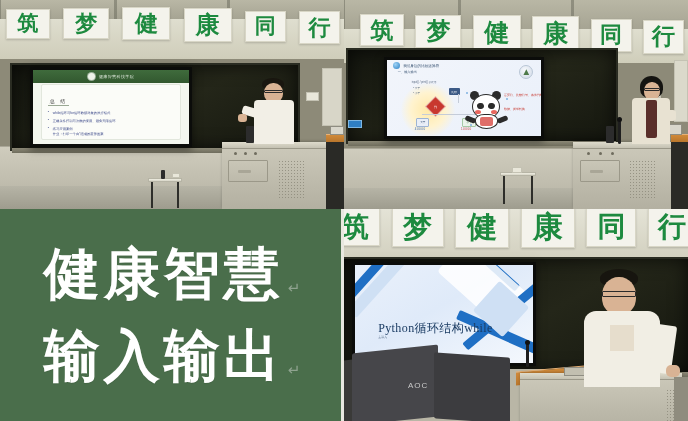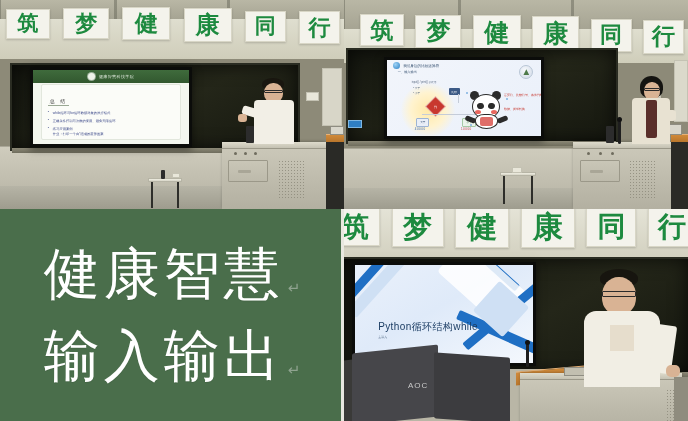--- a/index.html
+++ b/index.html
@@ -231,23 +231,23 @@
     background:linear-gradient(150deg,#eaf1fb 0%,#dfeaf9 45%,#f4f8fd 100%);
     overflow:hidden;
   }
   .slideC .stripe{
     position:absolute; background:#1f6fc4; border-radius:2px;
   }
   .slideC .stripe.pale{ background:#cfe0f4; }
   .slideC .stripe.white{ background:rgba(255,255,255,.85); }
   .slideC .ctitle{
     position:absolute; left:13%; top:56%;
-    font-size:10px; color:#1b3c63; letter-spacing:.4px;
+    font-size:12px; color:#1b3c63; letter-spacing:.4px;
     filter:blur(.25px); white-space:nowrap;
-    font-family:Liberation Sans, sans-serif;
+    font-family:Liberation Serif, serif;
   }
   .slideC .csub{
     position:absolute; left:13%; top:71%;
     font-size:3px; color:#546b86; filter:blur(.3px); white-space:nowrap;
   }
 
   
   .podium{
     position:absolute;
     background:linear-gradient(#cdcabb,#b3b0a1);
@@ -350,21 +350,21 @@
     gap:26px;
   }
   .tp-line{
     position:relative; display:flex; align-items:flex-end;
     justify-content:center; width:100%;
   }
   .tp-text{
     color:#ffffff;
     font-family:"DejaVu Sans", sans-serif;
     font-size:56px; line-height:1;
-    letter-spacing:4px; font-weight:400;
+    letter-spacing:4px; font-weight:700;
     text-shadow:0 1px 1px rgba(0,0,0,.08);
     white-space:nowrap;
   }
   .pilcrow{
     color:#8fa38f; font-size:15px; line-height:1;
     margin-left:4px; margin-bottom:6px;
     font-family:"DejaVu Sans", sans-serif;
   }
   .rt-edge{
     position:absolute; top:0; bottom:0; right:0; width:3px;

